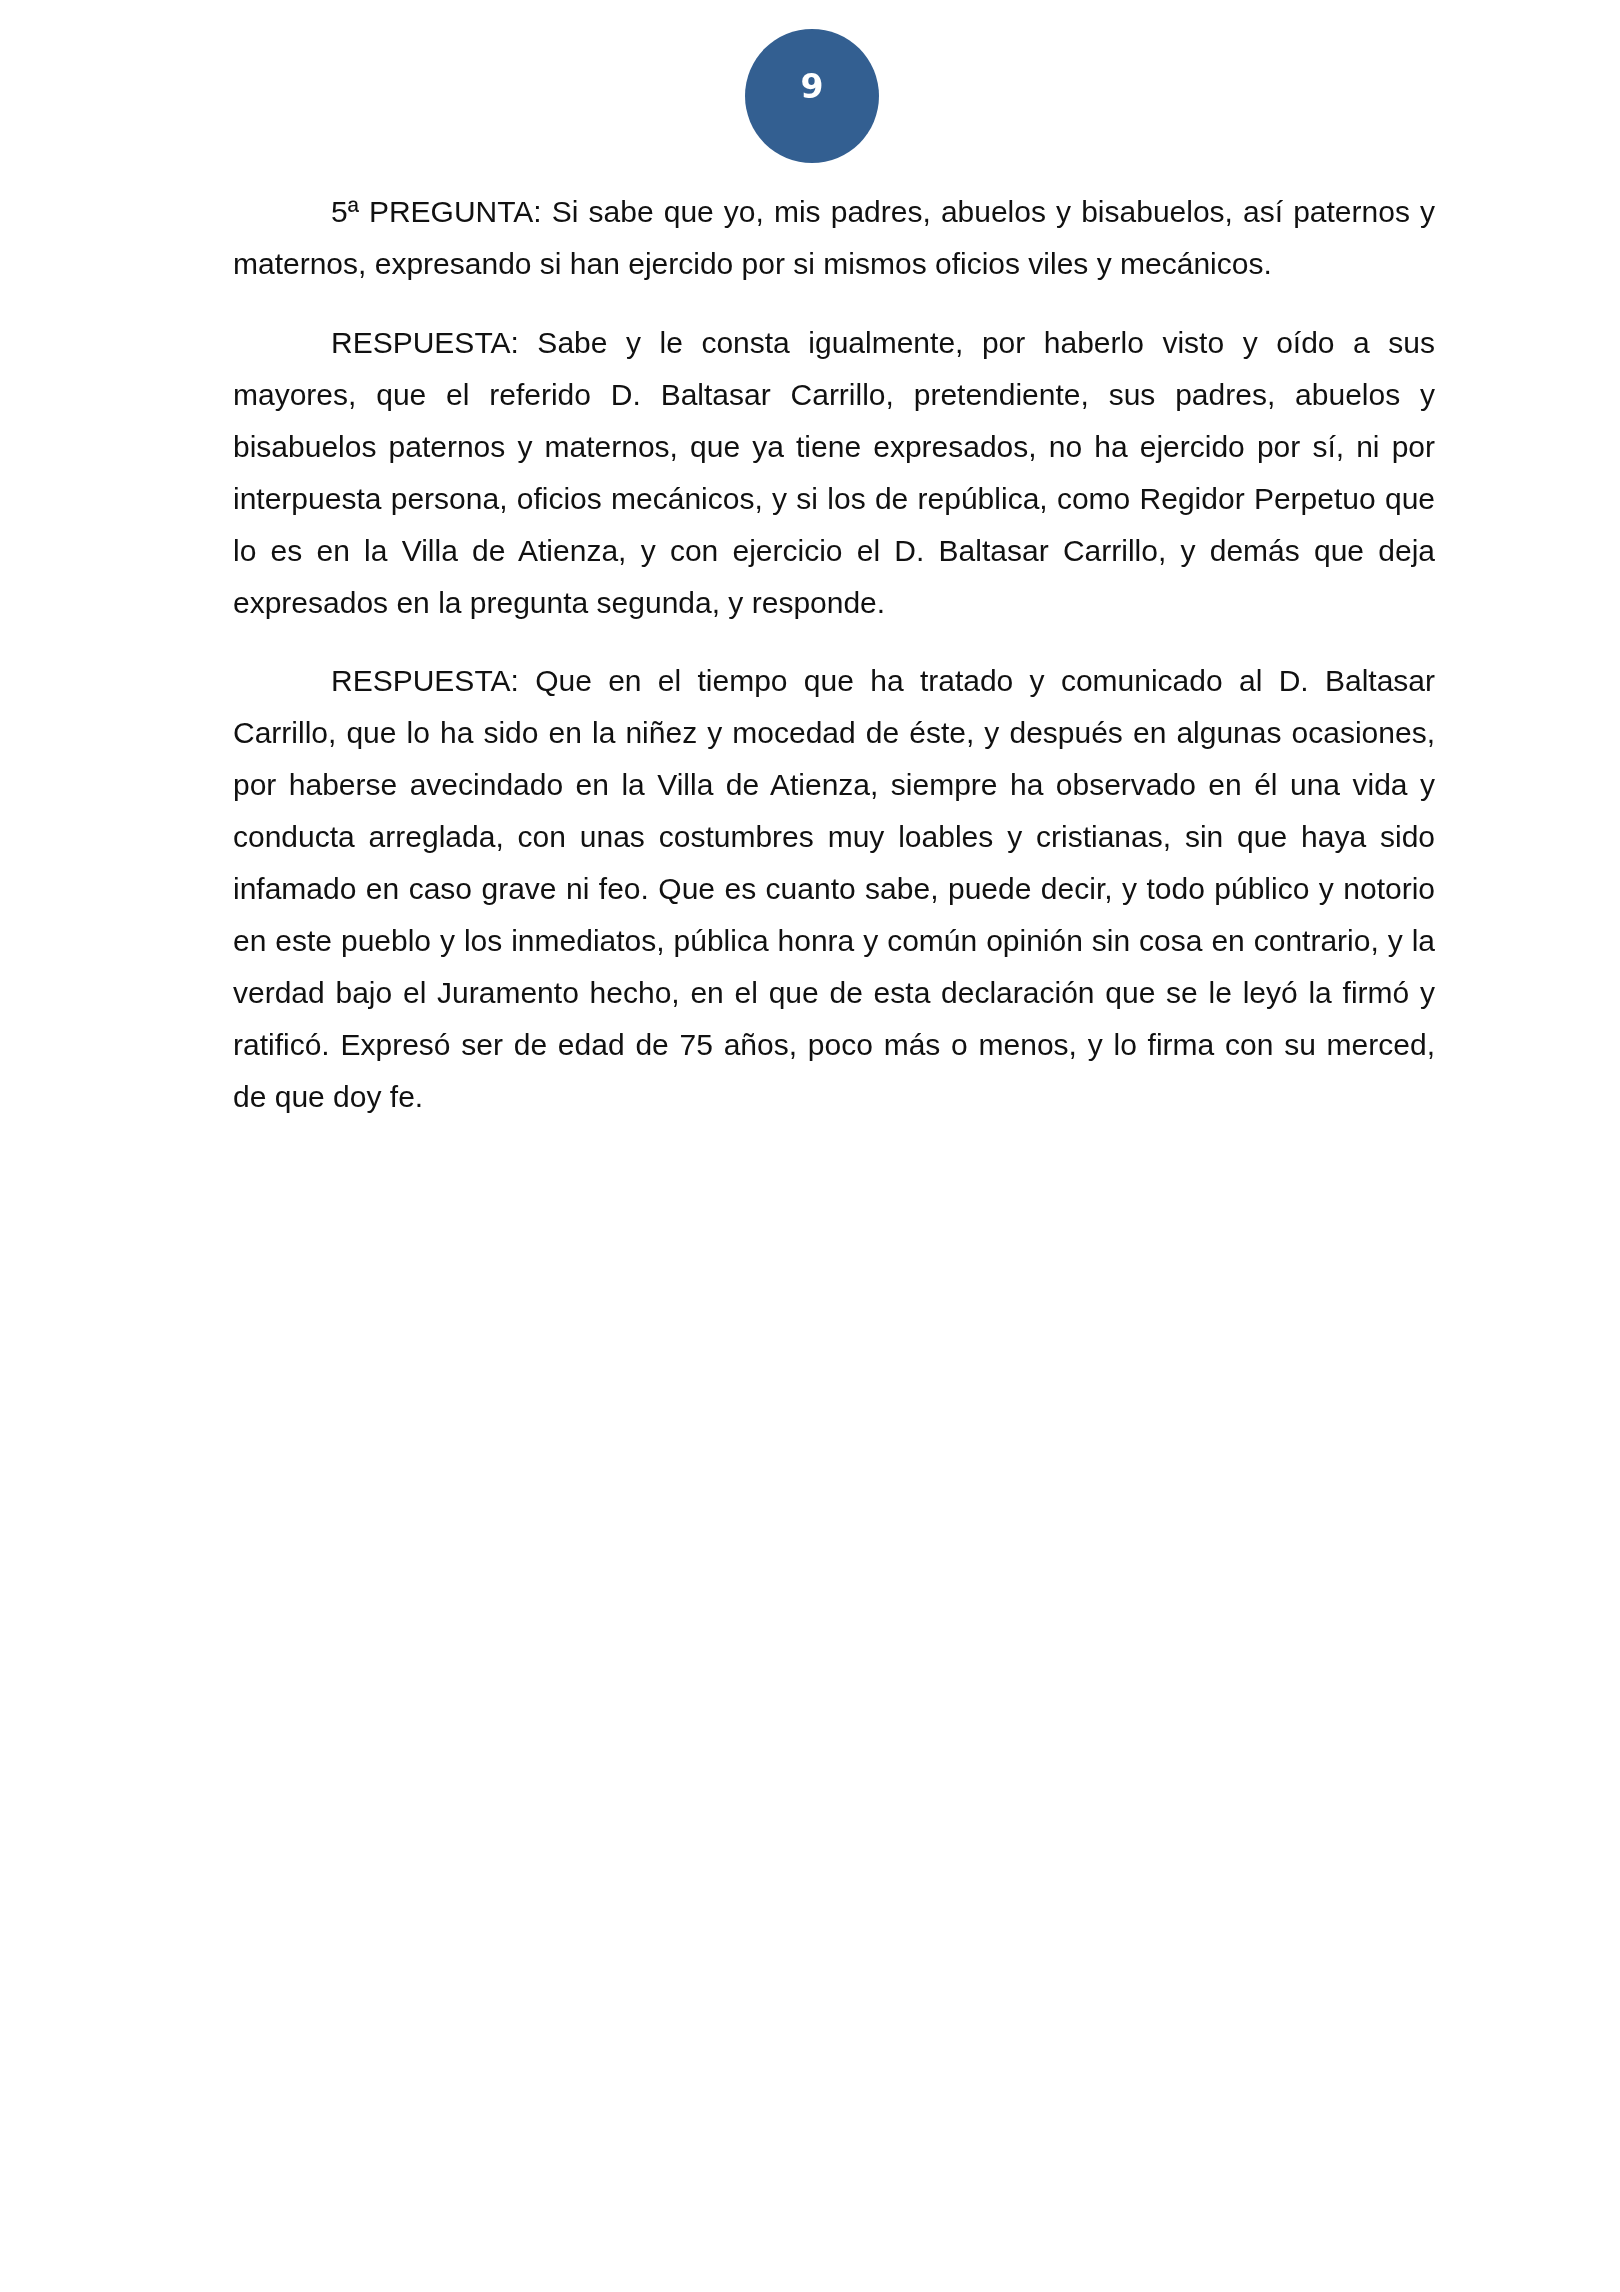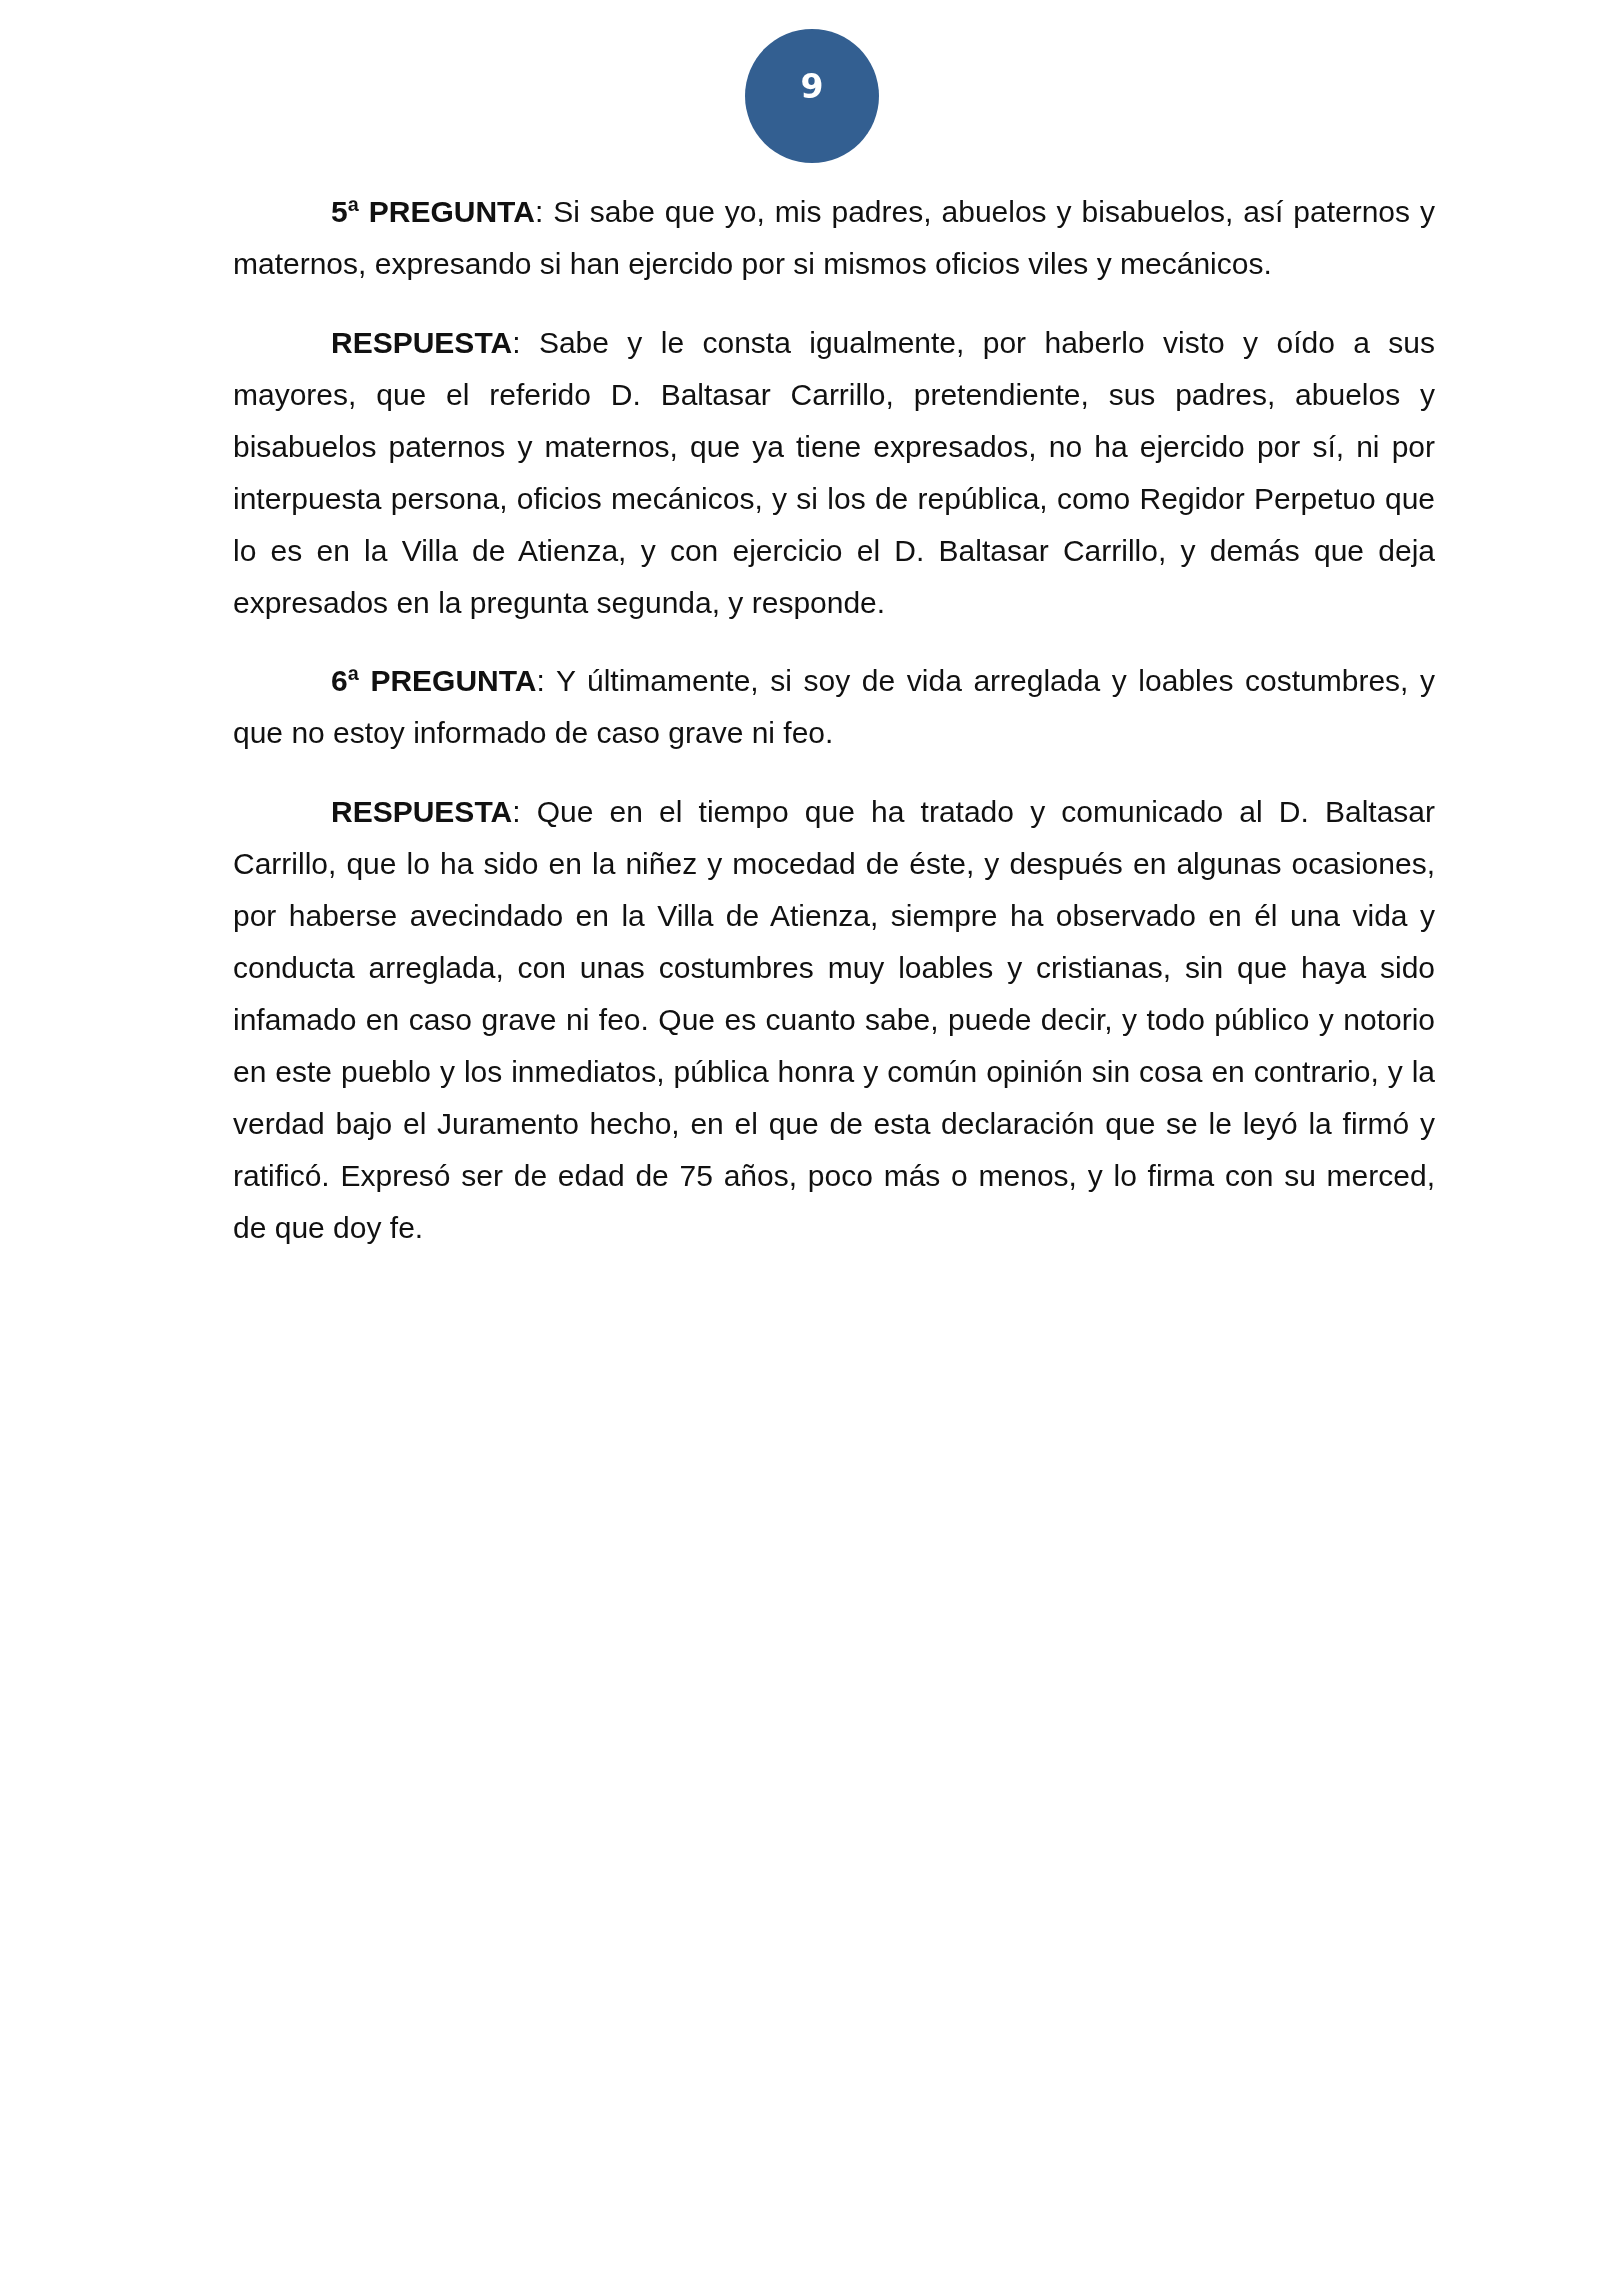--- a/index.html
+++ b/index.html
@@ -42,33 +42,32 @@
       width: 1202px;
     }
     .para {
       margin: 0 0 26.5px 0;
       font-size: 30px;
       line-height: 52px;
       text-align: justify;
       text-indent: 98px;
     }
     .para b {
-      font-weight: bold;
+      font-weight: normal;
     }
   </style>
 </head>
 <body>
 
 <div class="page-badge">
   <span>9</span>
 </div>
 
 <div class="content">
   <p class="para"><b>5ª PREGUNTA</b><span>:</span><span> Si sabe que yo, mis padres, abuelos y bisabuelos, así paternos y maternos, expresando si han ejercido por si mismos oficios viles y mecánicos.</span></p>
 
   <p class="para"><b>RESPUESTA</b><span>:</span><span> Sabe y le consta igualmente, por haberlo visto y oído a sus mayores, que el referido D. Baltasar Carrillo, pretendiente, sus padres, abuelos y bisabuelos paternos y maternos, que ya tiene expresados, no ha ejercido por sí, ni por interpuesta persona, oficios mecánicos, y si los de república, como Regidor Perpetuo que lo es en la Villa de Atienza, y con ejercicio el D. Baltasar Carrillo, y demás que deja expresados en la pregunta segunda, y responde.</span></p>
 
-  <p class="para"><b>6ª PREGUNTA</b><span>:</span><span> Y últimamente, si soy de vida arreglada y loables costumbres, y que no estoy informado de caso grave ni feo.</span></p>
 
   <p class="para"><b>RESPUESTA</b><span>:</span><span> Que en el tiempo que ha tratado y comunicado al D. Baltasar Carrillo, que lo ha sido en la niñez y mocedad de éste, y después en algunas ocasiones, por haberse avecindado en la Villa de Atienza, siempre ha observado en él una vida y conducta arreglada, con unas costumbres muy loables y cristianas, sin que haya sido infamado en caso grave ni feo. Que es cuanto sabe, puede decir, y todo público y notorio en este pueblo y los inmediatos, pública honra y común opinión sin cosa en contrario, y la verdad bajo el Juramento hecho, en el que de esta declaración que se le leyó la firmó y ratificó. Expresó ser de edad de 75 años, poco más o menos, y lo firma con su merced, de que doy fe.</span></p>
 
 </div>
 
 
 </body></html>

